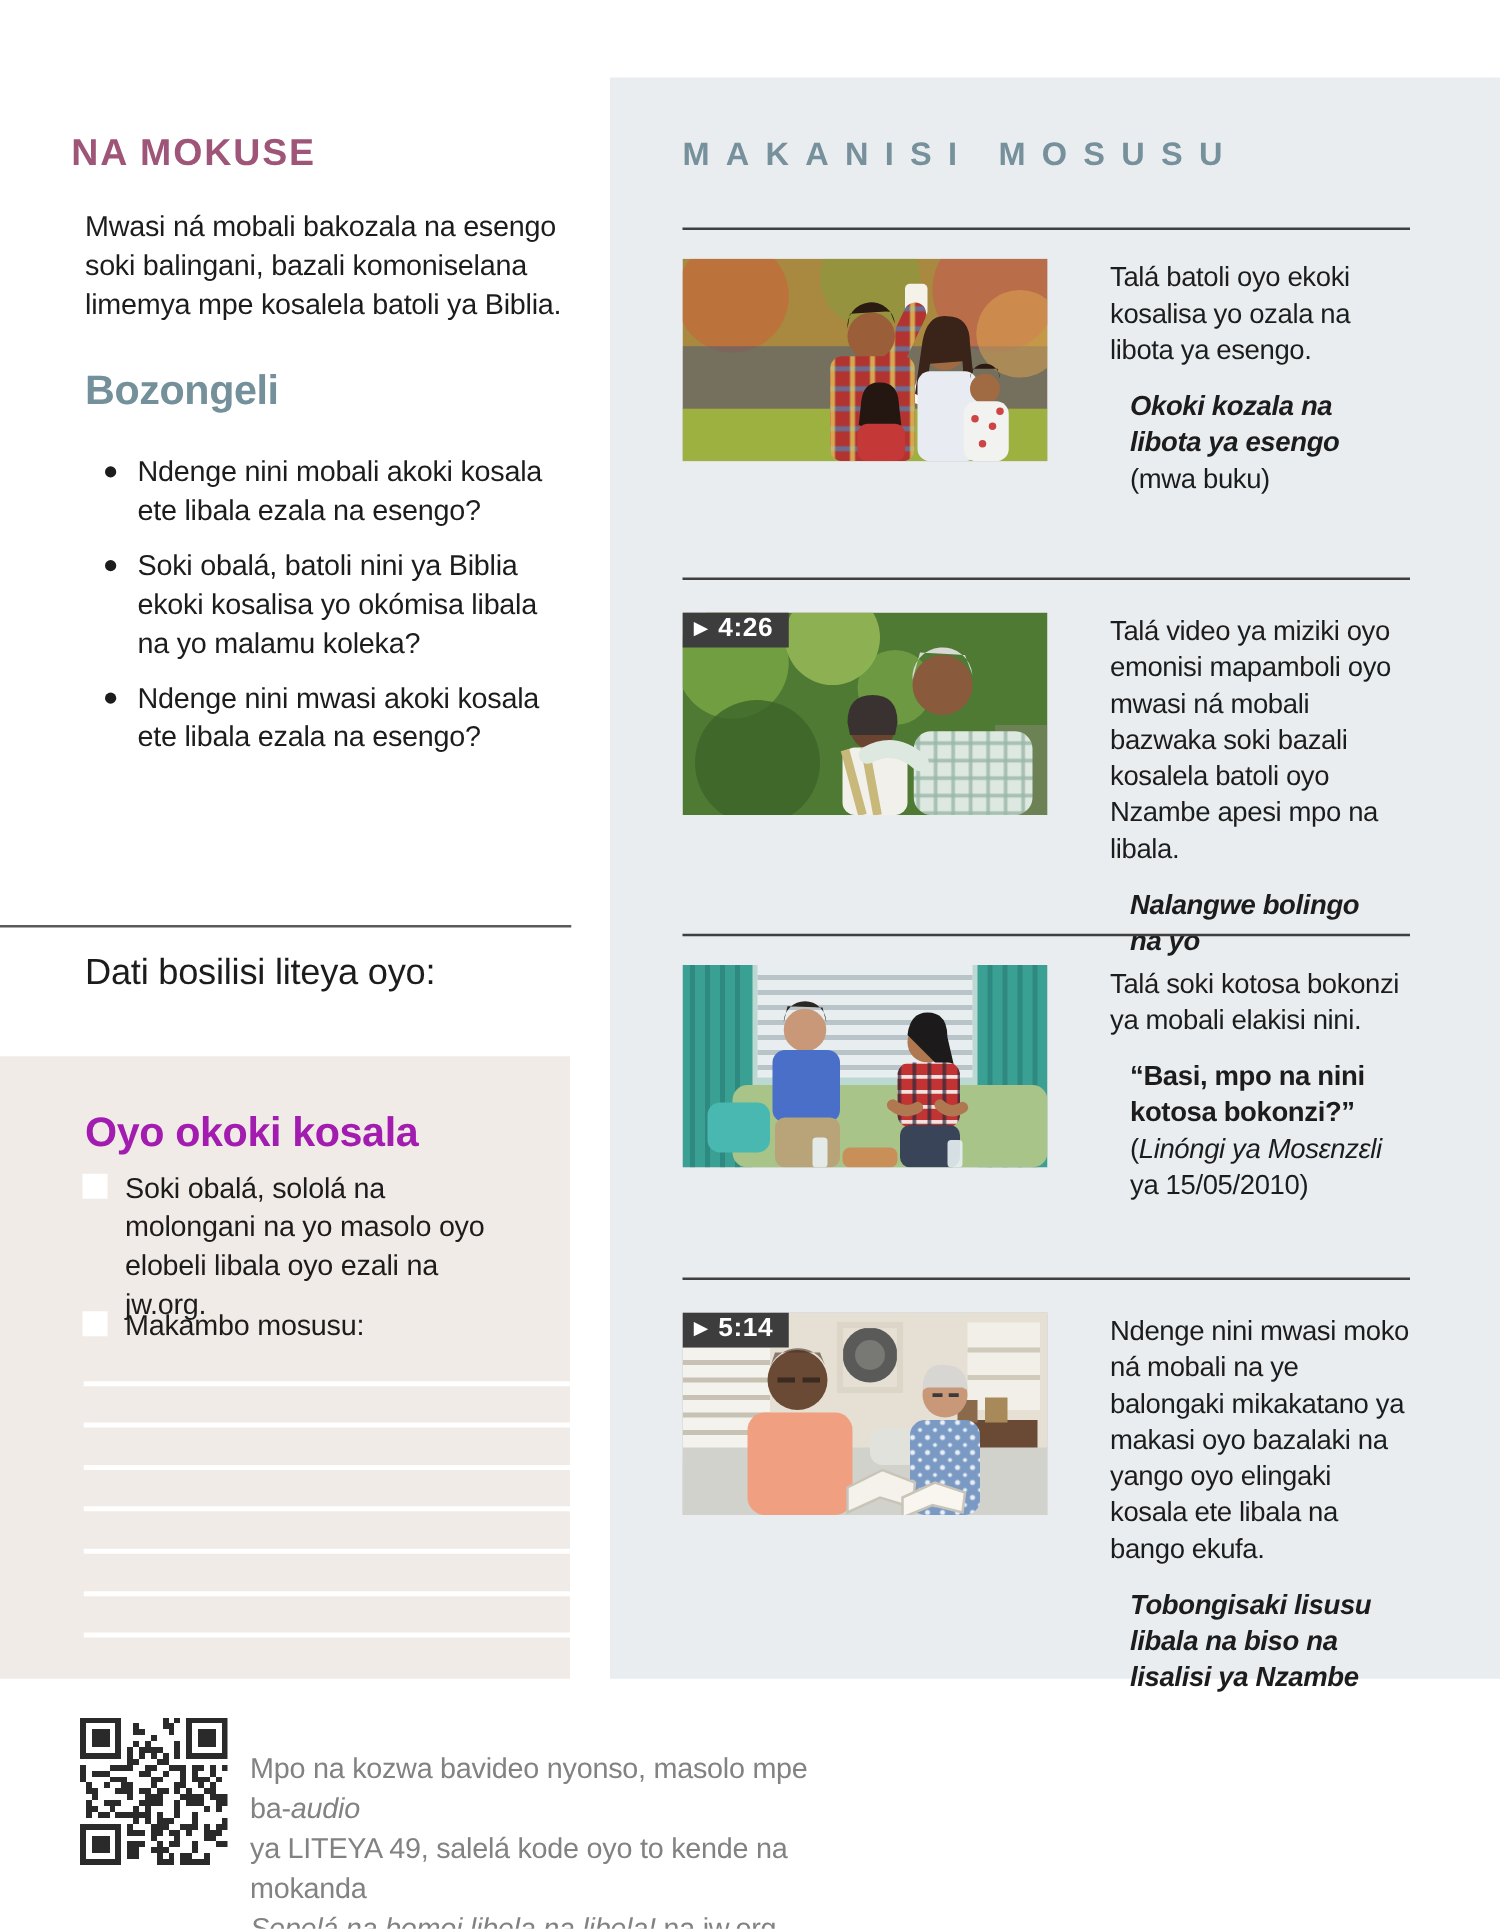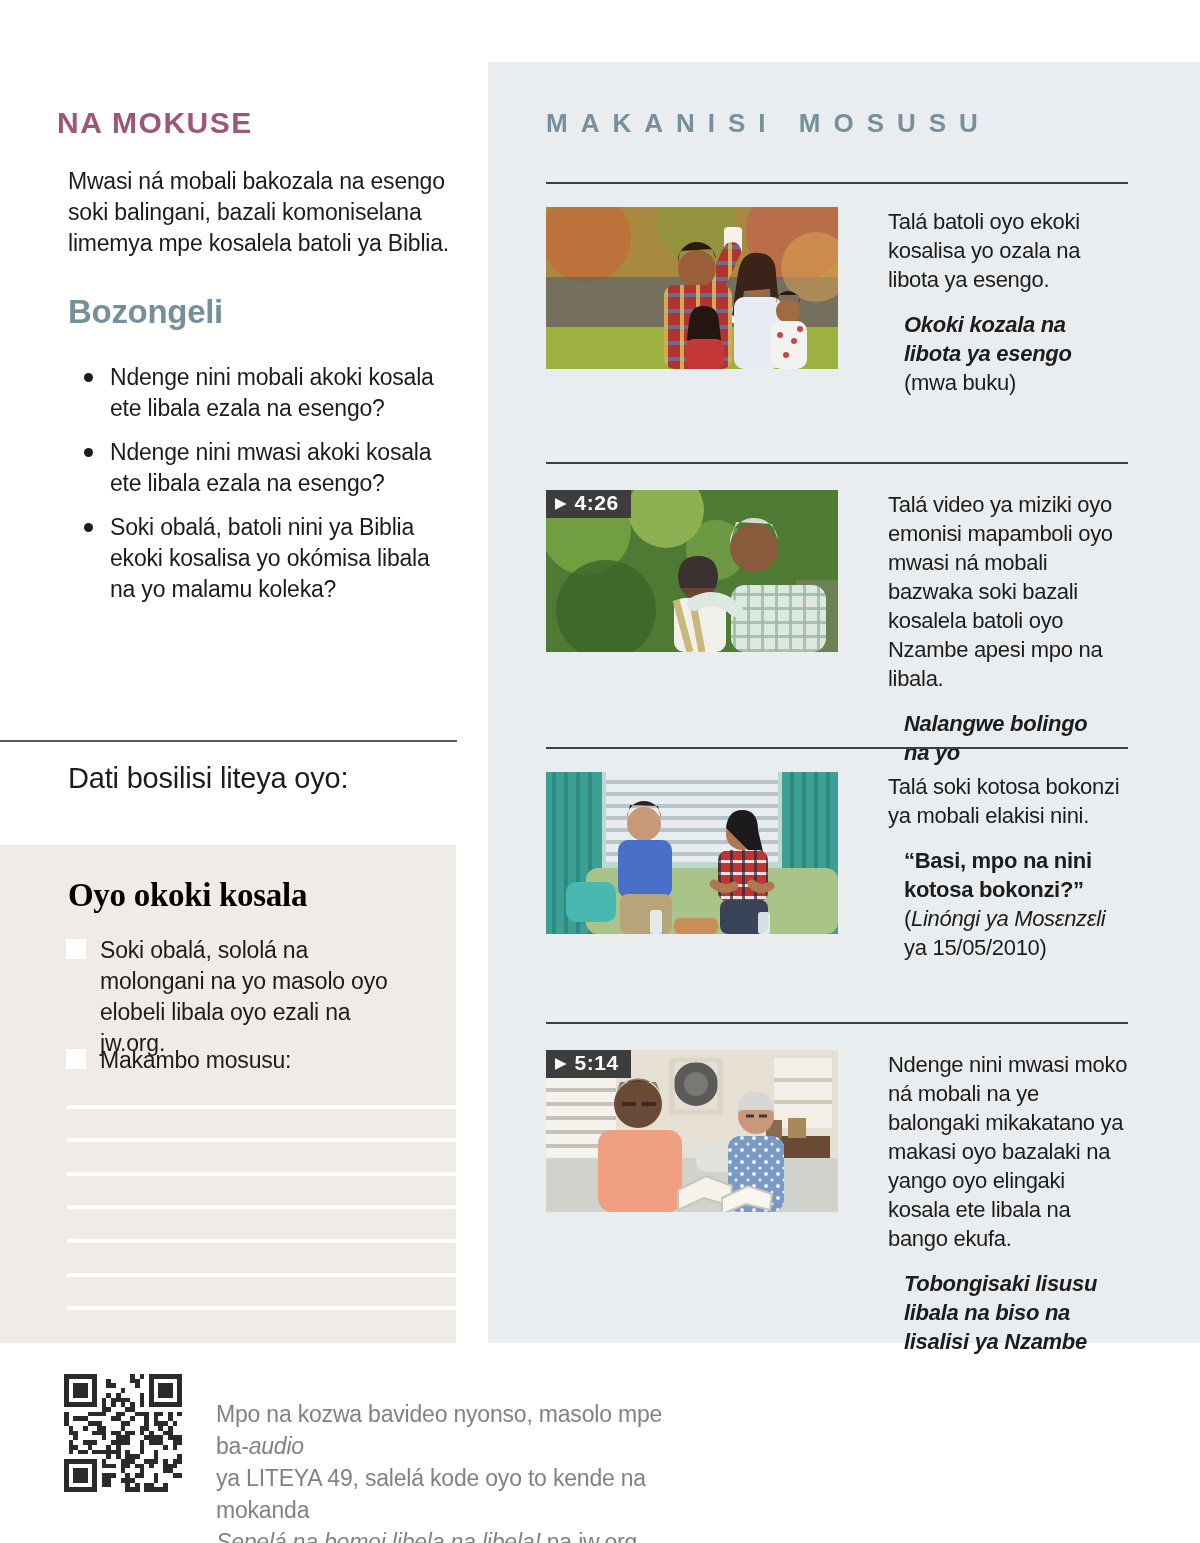--- a/index.html
+++ b/index.html
@@ -28,21 +28,21 @@
   }
   .review-list li::before{
     content:"";position:absolute;left:24px;top:11px;width:9px;height:9px;border-radius:50%;
     background:#1c1c1c;
   }
   .left-rule{left:0;top:740px;width:457px;height:2px;background:#5a5a5a;}
   .completion-label{left:68px;top:762px;font-size:29px;letter-spacing:-0.2px;}
 
   .action-box{left:0;top:845px;width:456px;height:498px;background:#f1ebe7;}
   .action-box-title{
-    position:absolute;left:68px;top:32px;font-size:33px;color:#000000;font-weight:600;letter-spacing:-0.3px;font-family:Liberation Serif, serif;
+    position:absolute;left:68px;top:42px;font-size:33px;color:#a21caf;font-weight:600;letter-spacing:-0.3px;
   }
   .action-item{position:absolute;left:66px;width:350px;}
   .action-item .cb{
     position:absolute;left:0;top:4px;width:20px;height:20px;background:#ffffff;
   }
   .action-item .txt{
     display:block;margin-left:34px;font-size:23px;line-height:31px;letter-spacing:-0.2px;
   }
   .writing-line{position:absolute;left:67px;width:389px;height:4px;background:#ffffff;}
 
@@ -70,35 +70,35 @@
   .bi{font-weight:bold;font-style:italic;}
   .b{font-weight:bold;}
   .i{font-style:italic;}
 
   
   .qr{left:64px;top:1374px;width:118px;height:118px;}
   .footer-text{
     left:200px;top:1398px;width:480px;font-size:23px;line-height:32px;
     color:#828282;letter-spacing:-0.2px;
   }
-  .footer-text .ln{display:block;margin-left:16px;}
+  .footer-text .ln{display:block;}
 </style>
 </head>
 <body>
 
 <div class="abs overview-title">NA MOKUSE</div>
 
 <p class="abs overview-text" style="margin:0">Mwasi ná mobali bakozala na esengo soki balingani, bazali komoniselana limemya mpe kosalela batoli ya Biblia.</p>
 
 <div class="abs review-title">Bozongeli</div>
 
 <ul class="abs review-list">
   <li>Ndenge nini mobali akoki kosala ete libala ezala na esengo?</li>
+  <li>Soki obalá, batoli nini ya Biblia ekoki kosalisa yo okómisa libala na yo malamu koleka?</li>
   <li>Ndenge nini mwasi akoki kosala ete libala ezala na esengo?</li>
-  <li>Soki obalá, batoli nini ya Biblia ekoki kosalisa yo okómisa libala na yo malamu koleka?</li>
 </ul>
 
 <div class="abs left-rule"></div>
 
 <div class="abs completion-label">Dati bosilisi liteya oyo:</div>
 
 <div class="abs action-box">
   <div class="action-box-title">Oyo okoki kosala</div>
 
   <div class="action-item" style="top:200px">

